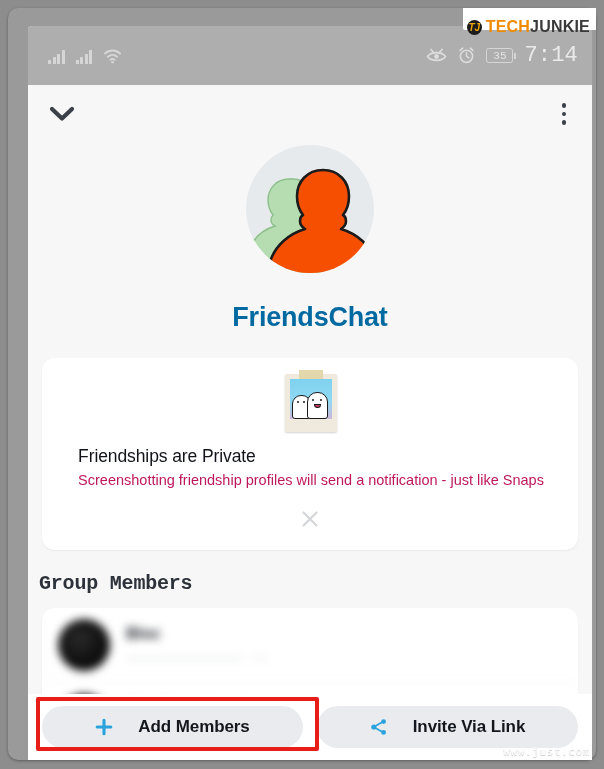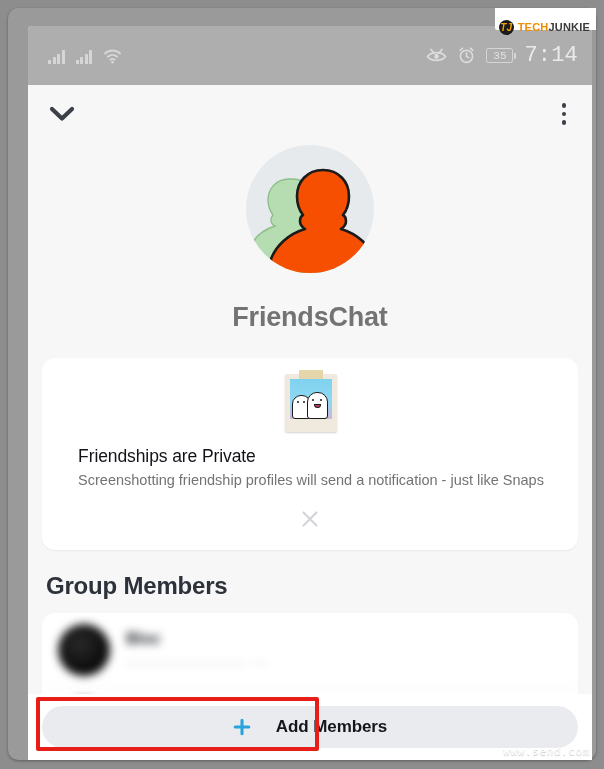--- a/index.html
+++ b/index.html
@@ -109,21 +109,21 @@
     border-radius: 50%;
     background: #1b1b1b;
     color: #f0a500;
     font-size: 10px;
     font-weight: bold;
     display: flex;
     align-items: center;
     justify-content: center;
     font-style: italic;
   }
-  #tj-text { font-size: 11px; font-weight: bold; letter-spacing: .2px; }
+  #tj-text { font-size: 16px; font-weight: bold; letter-spacing: .2px; }
   #tj-text .a { color: #ef8b00; }
   #tj-text .b { color: #3a3a3a; }
 
   
   #top-nav {
     height: 58px;
     display: flex;
     align-items: center;
     padding: 0 18px 0 20px;
   }
@@ -151,21 +151,21 @@
     background: #e7eaec;
     overflow: hidden;
     position: relative;
   }
 
   
   #group-title {
     text-align: center;
     font-size: 27px;
     font-weight: bold;
-    color: #737373;
+    color: #0369a1;
     margin-top: 29px;
     letter-spacing: -.2px;
   }
 
   
   #notice-card {
     margin: 25px 14px 0 14px;
     background: #ffffff;
     border-radius: 13px;
     padding: 16px 14px 16px 16px;
@@ -205,40 +205,41 @@
   }
   #notice-text { flex: 1 1 auto; min-width: 0; }
   #notice-title {
     font-size: 17.5px;
     color: #111318;
     margin-bottom: 4px;
     letter-spacing: -.1px;
   }
   #notice-body {
     font-size: 14.5px;
-    color: #737373;
+    color: #be185d;
     line-height: 1.33;
   }
   #notice-close {
     flex: 0 0 auto;
     width: 30px; height: 30px;
     display: flex;
     align-items: center;
     justify-content: center;
     cursor: pointer;
     margin-right: 2px;
   }
 
   
   #members-heading {
-    font-size: 24px;
+    font-size: 20px;
     font-weight: bold;
     color: #2c313a;
-    margin: 22px 0 0 18px;
+    margin: 22px 0 0 11px;
     letter-spacing: -.2px;
+    font-family: Liberation Mono, monospace;
   }
 
   
   #members-card {
     margin: 13px 14px 0 14px;
     background: #ffffff;
     border-radius: 13px;
     overflow: hidden;
     box-shadow: 0 1px 2px rgba(20,20,30,.05);
   }
@@ -470,27 +471,38 @@
     <div id="action-bar">
       <button class="action-btn">
         <span style="line-height:0;">
           <svg width="18" height="18" viewBox="0 0 18 18">
             <path d="M9 2.2 L9 15.8 M2.2 9 L15.8 9" stroke="#2aa3dd" stroke-width="3.1" stroke-linecap="round"></path>
           </svg>
         </span>
         <span class="label">Add Members</span>
       </button>
 
+      <button class="action-btn">
+        <span style="line-height:0;">
+          <svg width="18" height="18" viewBox="0 0 18 18">
+            <circle cx="13.6" cy="3.6" r="2.4" fill="#2aa3dd"></circle>
+            <circle cx="13.6" cy="14.4" r="2.4" fill="#2aa3dd"></circle>
+            <circle cx="3.8" cy="9" r="2.6" fill="#2aa3dd"></circle>
+            <path d="M5.9 7.7 L11.6 4.6 M5.9 10.3 L11.6 13.4" stroke="#2aa3dd" stroke-width="1.7" stroke-linecap="round"></path>
+          </svg>
+        </span>
+        <span class="label">Invite Via Link</span>
+      </button>
 
       <div id="highlight-box"></div>
     </div>
 
   </div>
 
   <div id="techjunkie-logo">
     <span id="tj-mark">TJ</span>
     <span id="tj-text">
       <span class="a">TECH</span><span class="b">JUNKIE</span>
     </span>
   </div>
 
-  <div id="url-watermark">www.send.com</div>
+  <div id="url-watermark">www.just.com</div>
 </div>
 
 </body></html>

